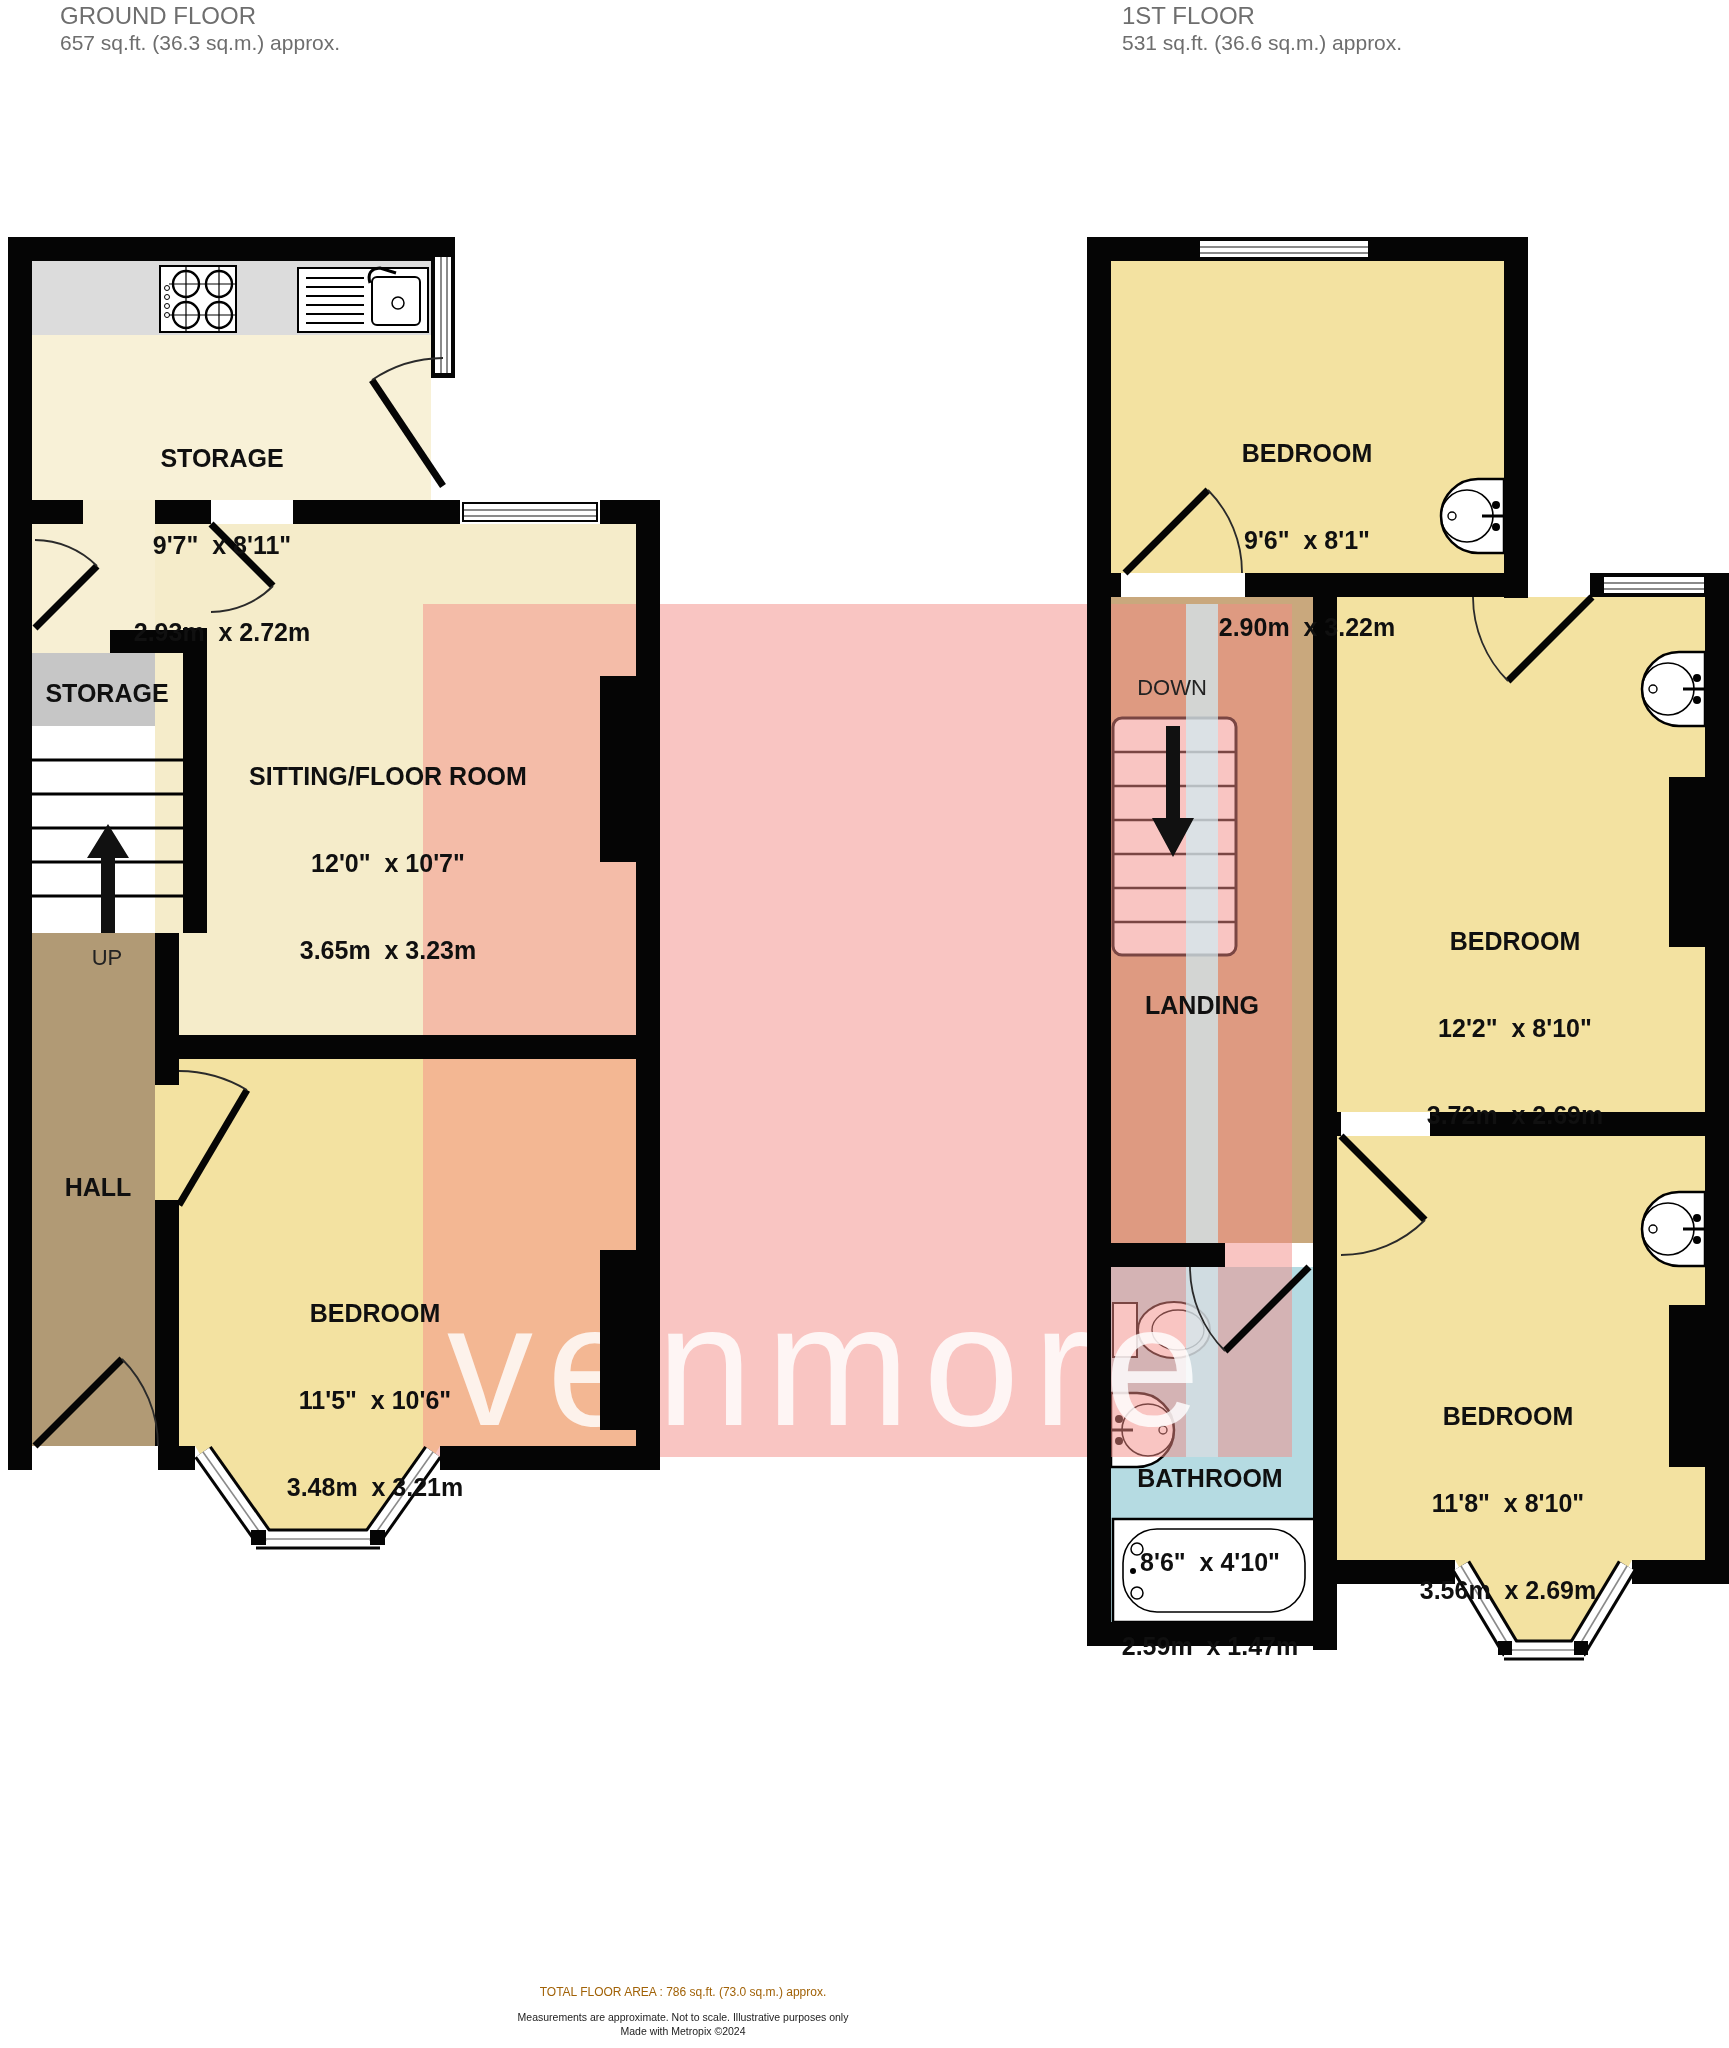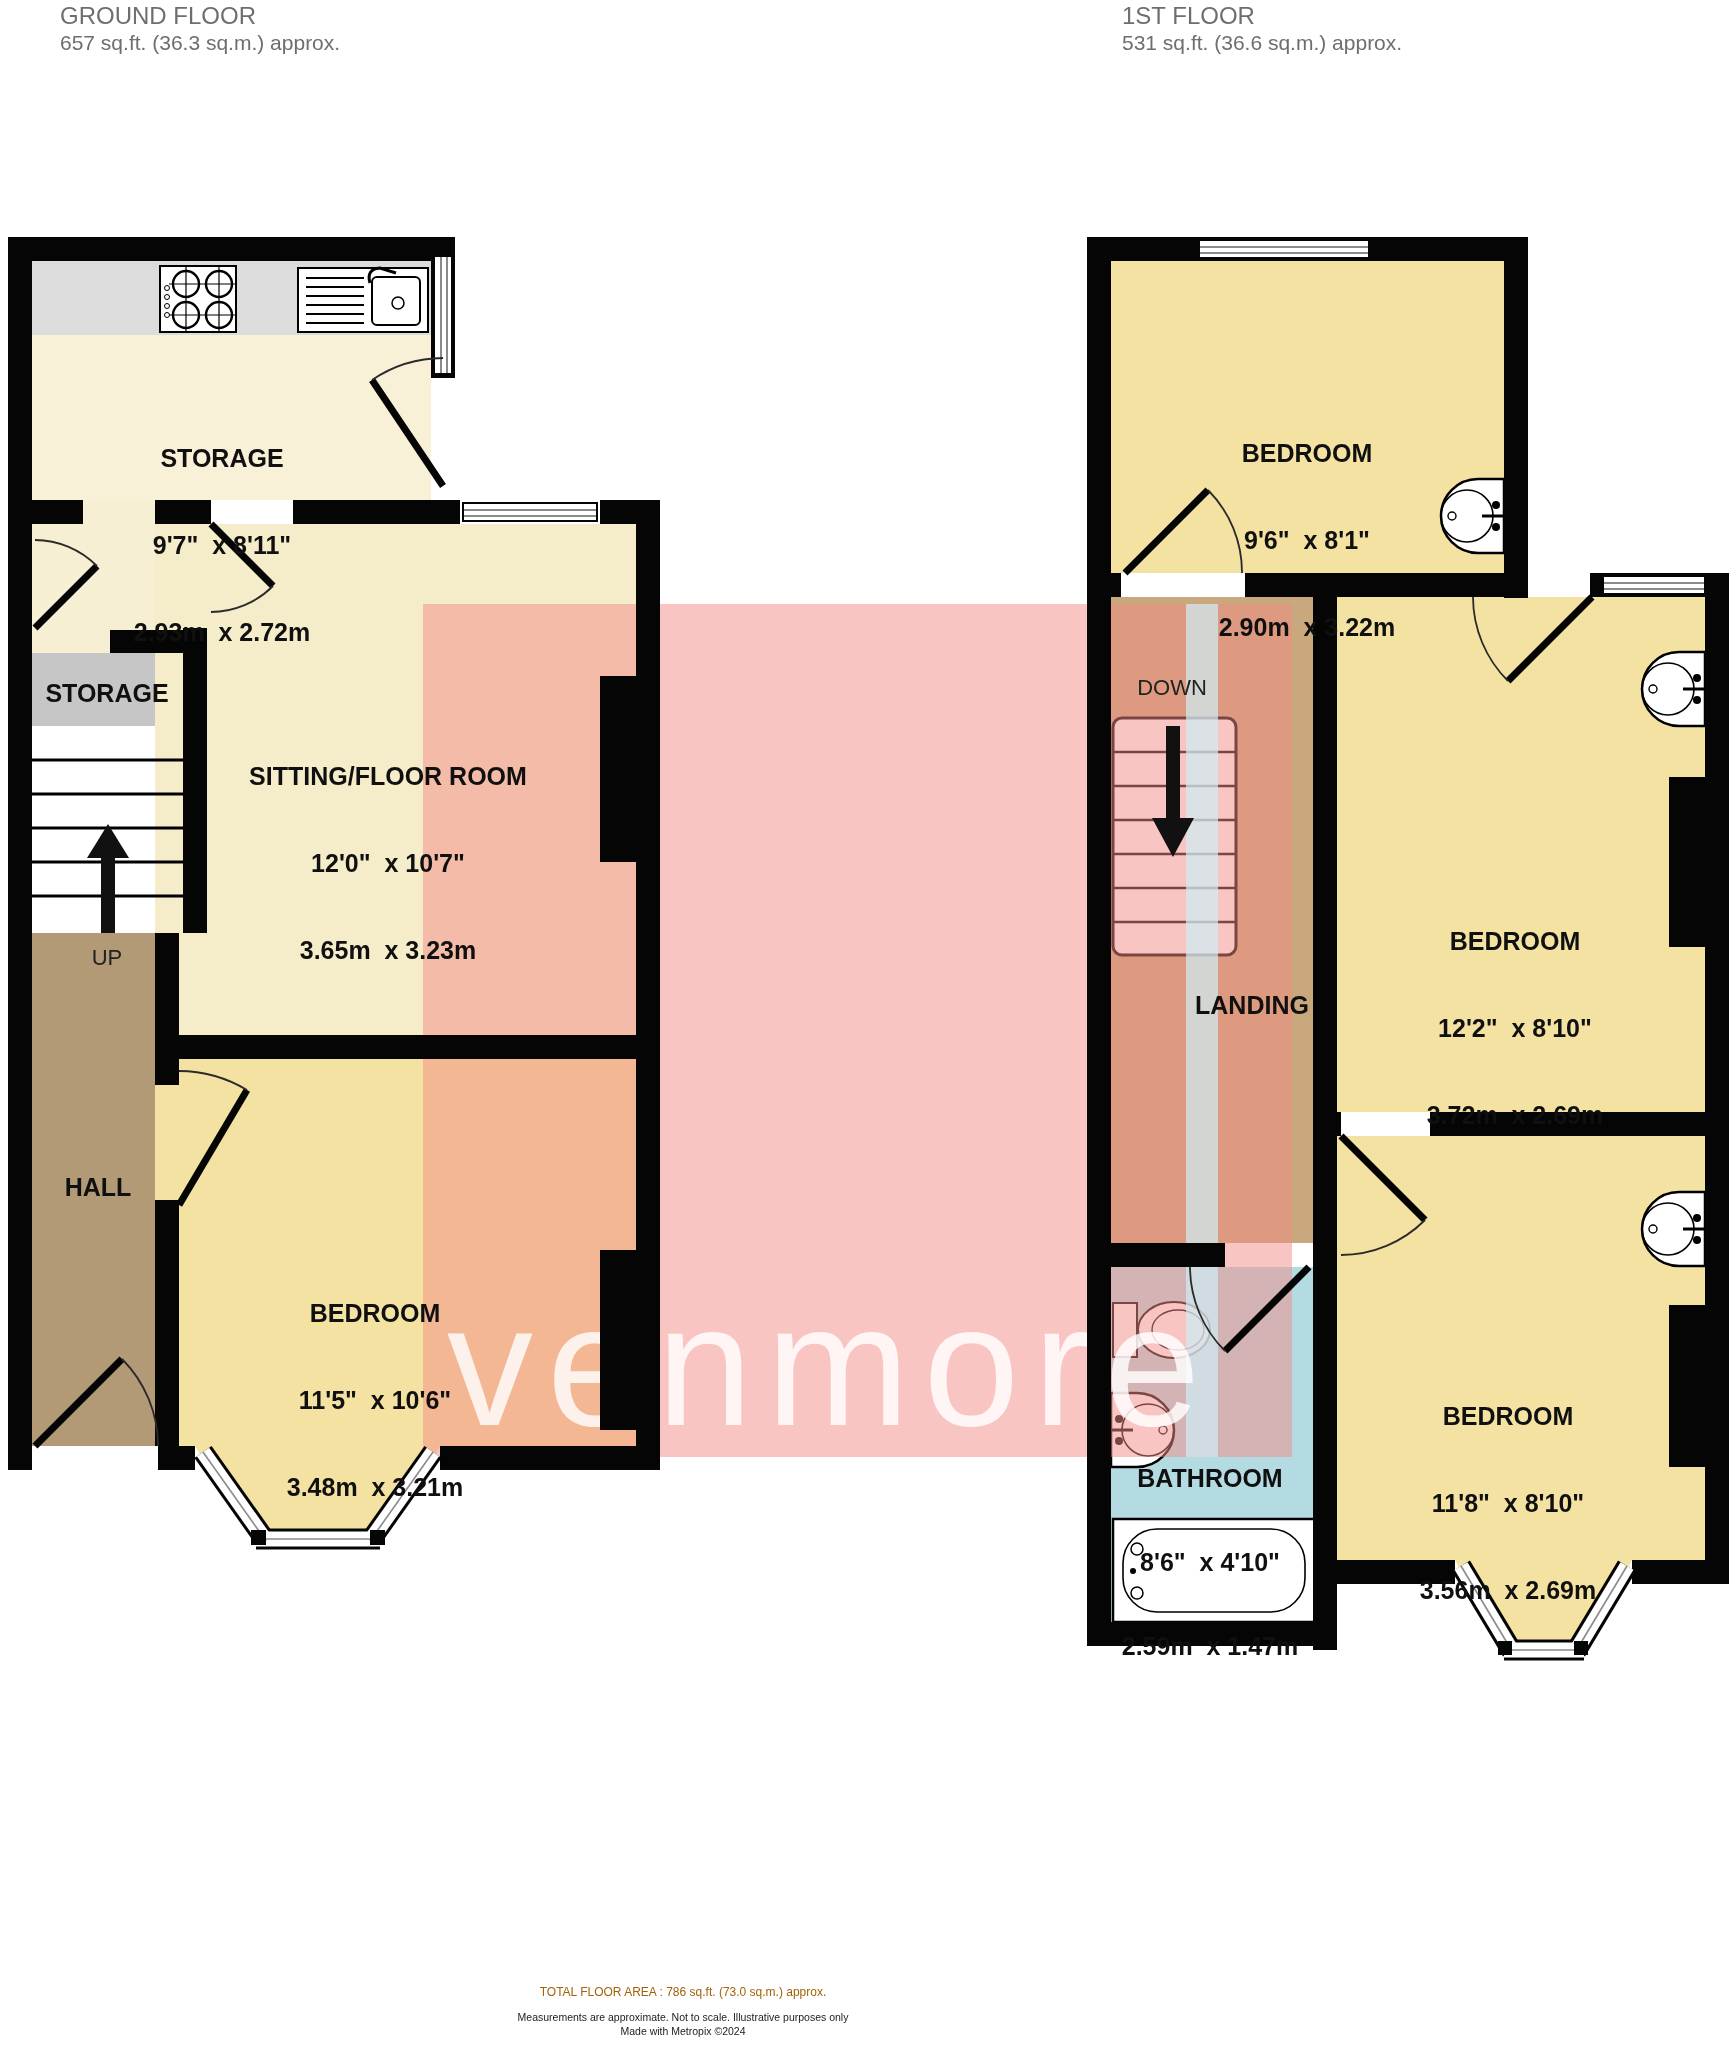--- a/index.html
+++ b/index.html
@@ -302,21 +302,21 @@
   <div class="rlabel" style="left:1328px;top:1344px;width:360px">
     <div>BEDROOM</div>
     <div>11'8"  x 8'10"</div>
     <div>3.56m  x 2.69m</div>
   </div>
   <div class="rlabel" style="left:1070px;top:1408px;width:280px;line-height:28px">
     <div>BATHROOM</div>
     <div>8'6"  x 4'10"</div>
     <div>2.59m  x 1.47m</div>
   </div>
-  <div class="slabel" style="left:1132px;top:992px;width:240px">LANDING</div>
+  <div class="slabel" style="left:1082px;top:992px;width:240px">LANDING</div>
   <div class="dlabel" style="left:1092px;top:676px;width:160px">DOWN</div>
 
   <div class="footer">
     <div class="foot-total">TOTAL FLOOR AREA : 786 sq.ft. (73.0 sq.m.) approx.</div>
     <div class="foot-note">Measurements are approximate.  Not to scale.  Illustrative purposes only</div>
     <div class="foot-credit">Made with Metropix ©2024</div>
   </div>
 
 </div>
 

